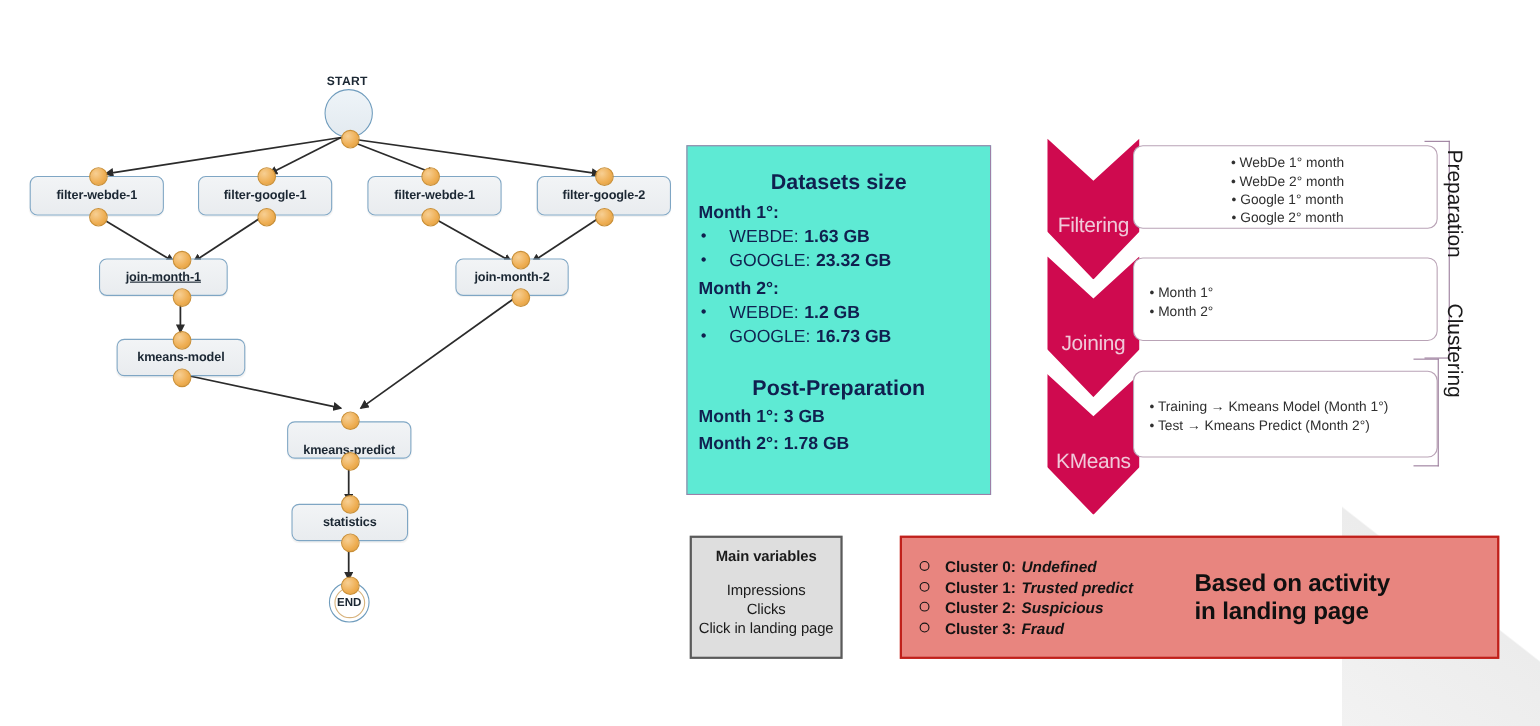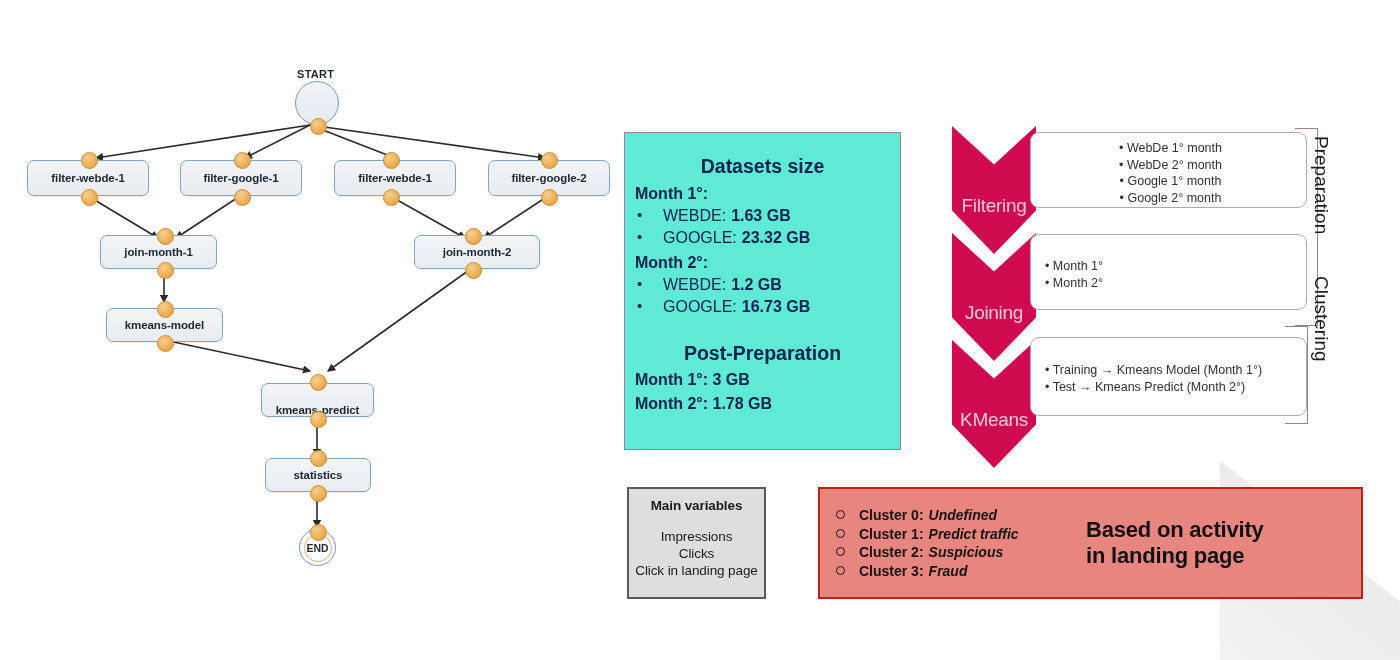--- a/index.html
+++ b/index.html
@@ -230,27 +230,27 @@
     </div>
     <div class="port" style="left:383px;top:152px;"></div>
     <div class="port" style="left:383px;top:189px;"></div>
 
     <div class="wf-node" style="left:488px;top:160px;width:122px;height:36px;">
       <span>filter-google-2</span>
     </div>
     <div class="port" style="left:541px;top:152px;"></div>
     <div class="port" style="left:541px;top:189px;"></div>
 
-    <div class="wf-node" style="left:100px;top:235px;width:117px;height:34px;">
+    <div class="wf-node" style="left:90px;top:235px;width:117px;height:34px;text-decoration:underline;">
       <span>join-month-1</span>
     </div>
     <div class="port" style="left:157px;top:228px;"></div>
     <div class="port" style="left:157px;top:262px;"></div>
 
-    <div class="wf-node" style="left:414px;top:235px;width:126px;height:34px;">
+    <div class="wf-node" style="left:414px;top:235px;width:103px;height:34px;">
       <span>join-month-2</span>
     </div>
     <div class="port" style="left:465px;top:228px;"></div>
     <div class="port" style="left:465px;top:262px;"></div>
 
     <div class="wf-node" style="left:106px;top:308px;width:117px;height:34px;">
       <span>kmeans-model</span>
     </div>
     <div class="port" style="left:157px;top:301px;"></div>
     <div class="port" style="left:157px;top:335px;"></div>
@@ -353,21 +353,21 @@
   <div id="clusters">
     <div class="clist">
       <div class="crow">
         <span class="cmark"></span>
         <span class="cname">Cluster 0:</span>
         <span class="cval">Undefined</span>
       </div>
       <div class="crow">
         <span class="cmark"></span>
         <span class="cname">Cluster 1:</span>
-        <span class="cval">Predict traffic</span>
+        <span class="cval">Trusted predict</span>
       </div>
       <div class="crow">
         <span class="cmark"></span>
         <span class="cname">Cluster 2:</span>
         <span class="cval">Suspicious</span>
       </div>
       <div class="crow">
         <span class="cmark"></span>
         <span class="cname">Cluster 3:</span>
         <span class="cval">Fraud</span>

